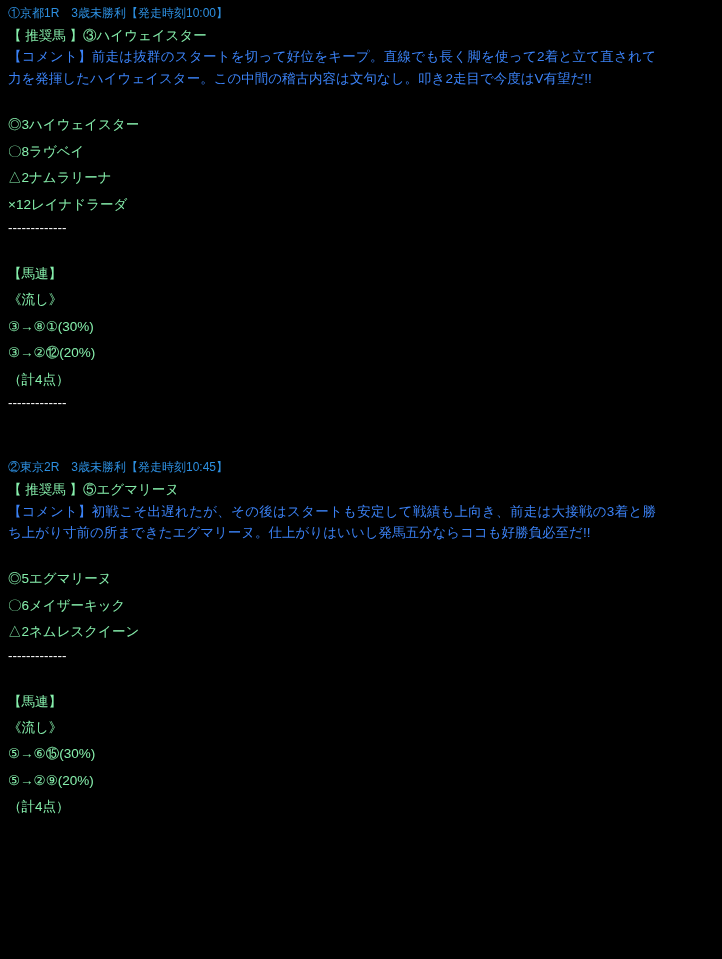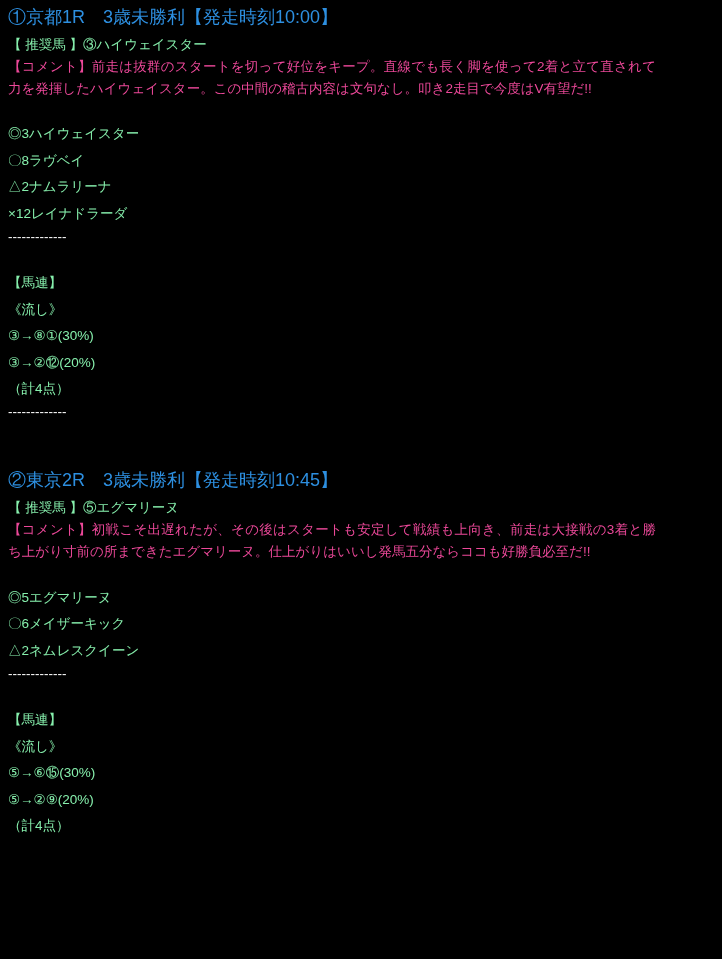--- a/index.html
+++ b/index.html
@@ -19,34 +19,34 @@
   .page {
     width: 722px;
     box-sizing: border-box;
     padding: 4px 8px 0 8px;
   }
   .race-block {
     margin: 0;
   }
   .race-head {
     color: #2d8fe0;
-    font-size: 18px;
+    font-size: 12px;
     line-height: 1.55;
     margin-bottom: 2px;
     white-space: pre;
   }
   .line {
     line-height: 1.62;
     white-space: pre-wrap;
     color: #86efac;
   }
   .comment {
     line-height: 1.62;
     white-space: normal;
-    color: #ec4899;
+    color: #3b82f6;
     max-width: 648px;
     text-align: justify;
     text-justify: inter-character;
   }
   .spacer-md { height: 22px; }
   .dashes {
     line-height: 1.55;
     letter-spacing: 0px;
     color: #ffffff;
   }

